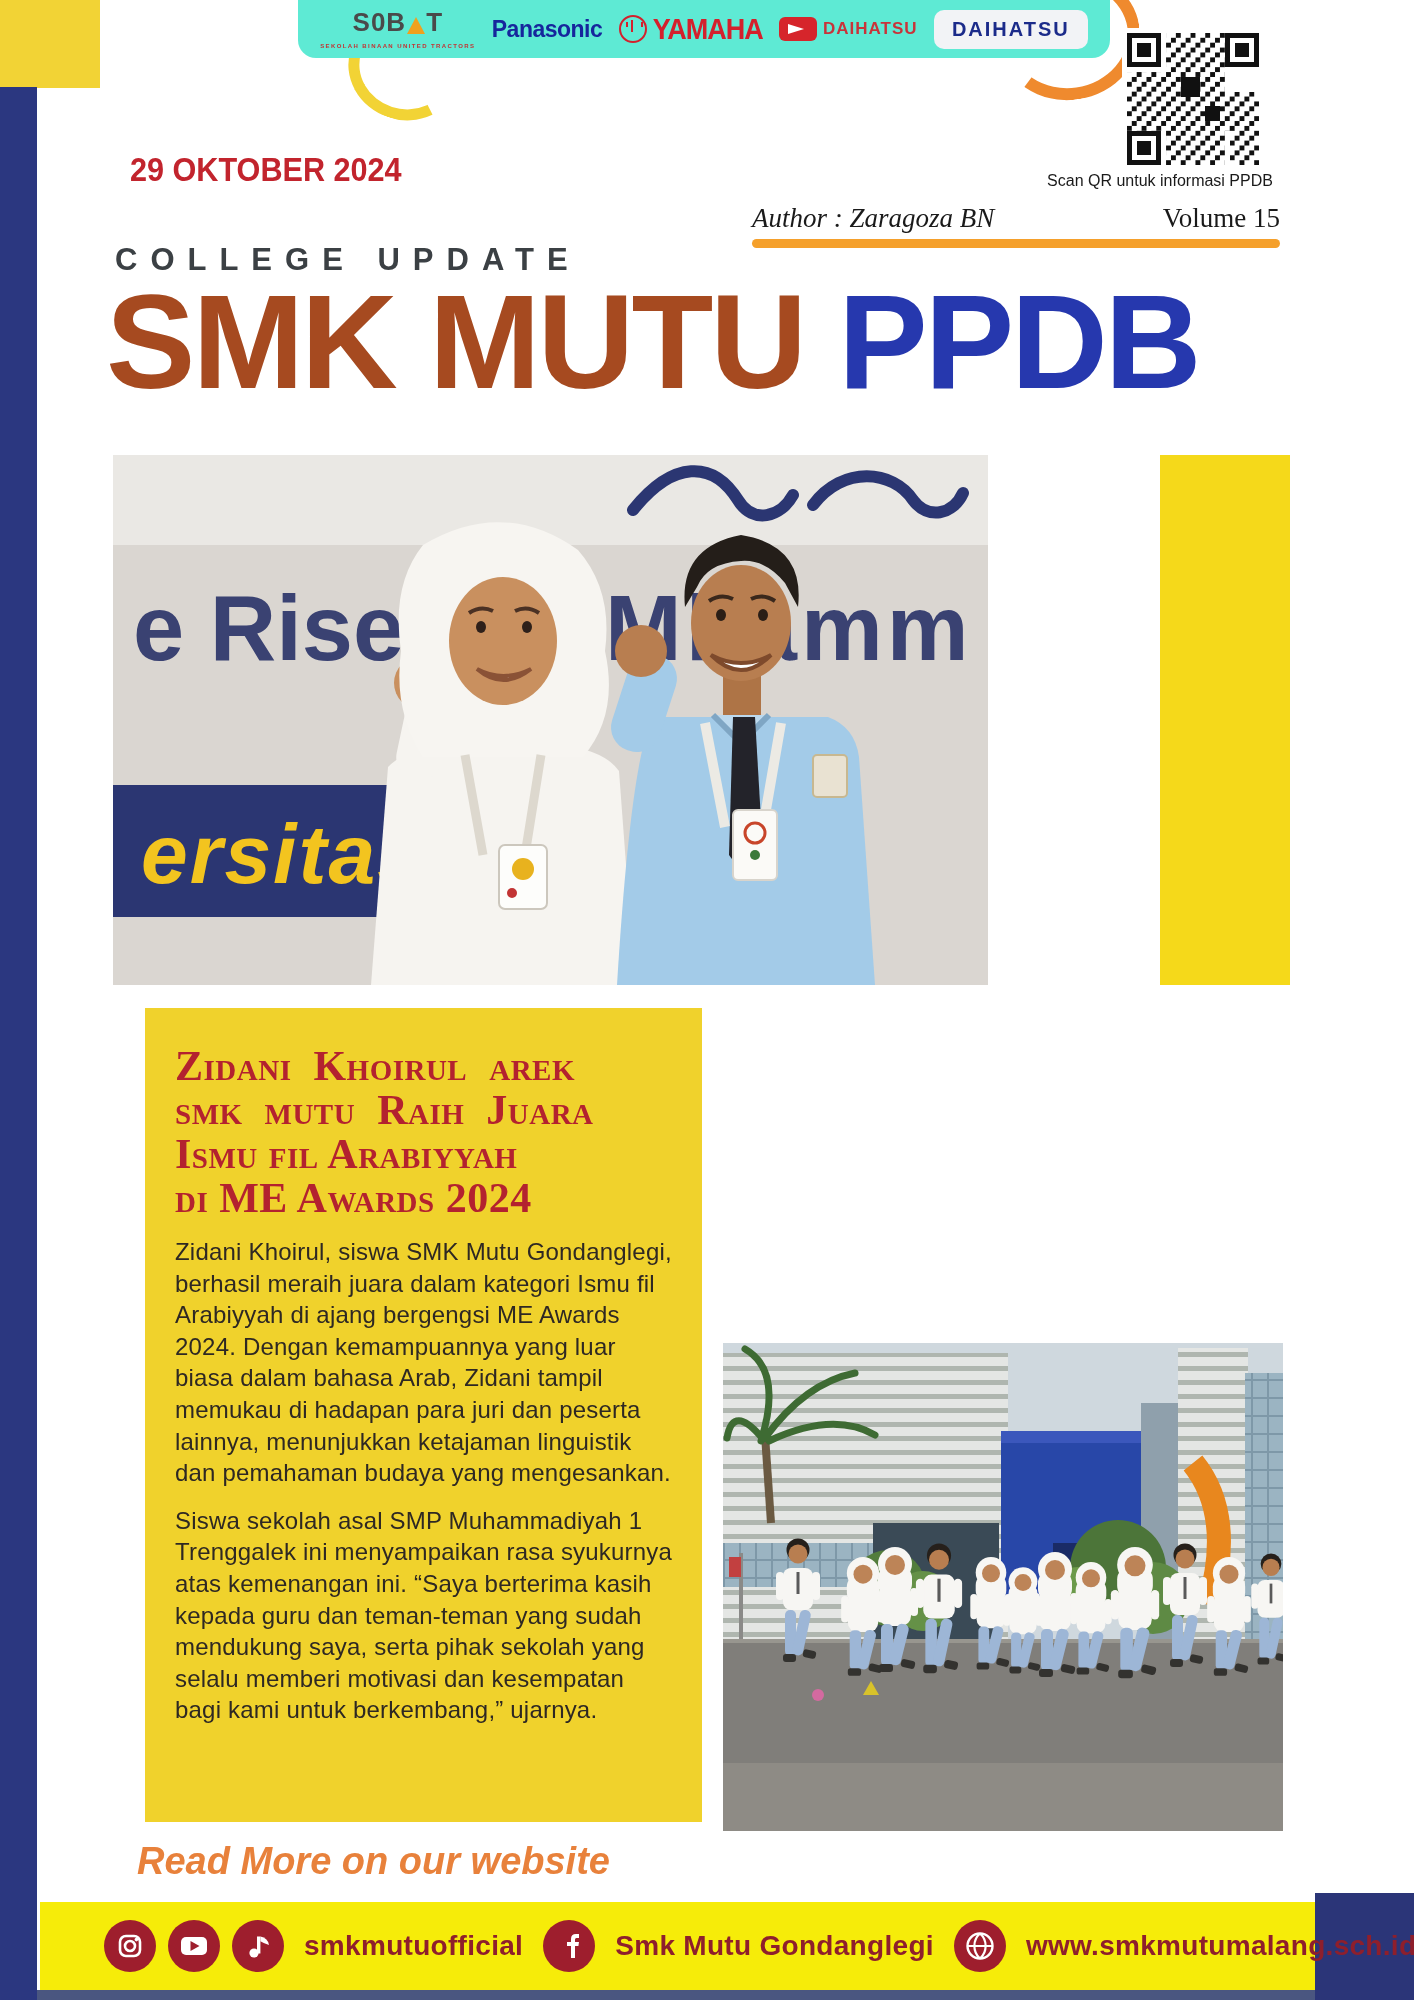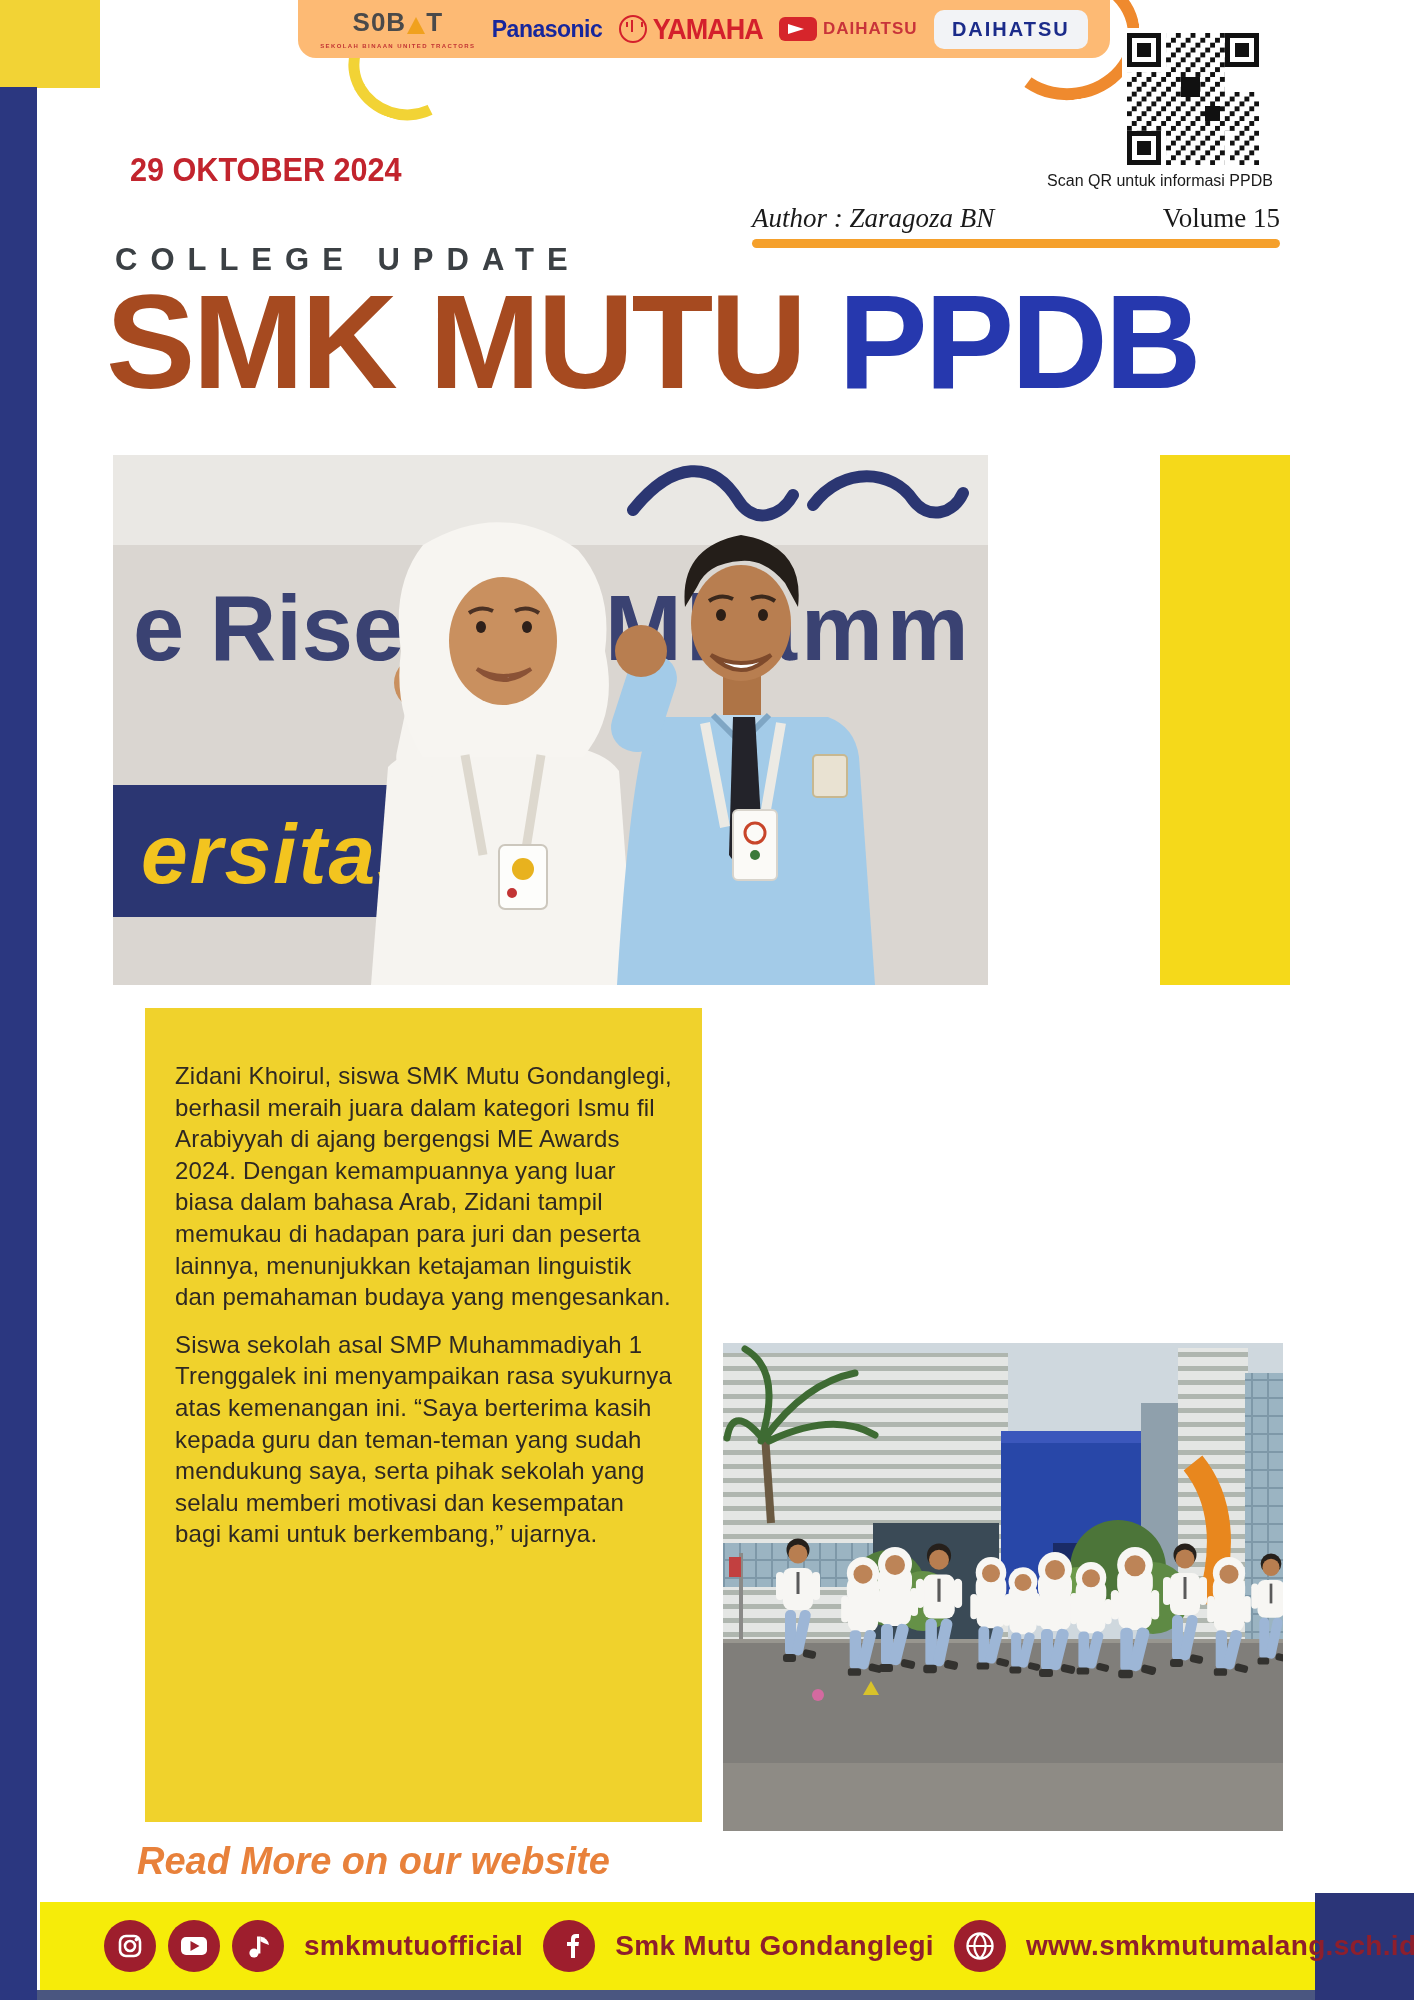--- a/index.html
+++ b/index.html
@@ -15,21 +15,21 @@
   .bottom-strip{left:37px;top:1990px;width:1278px;height:10px;background:#4A5680;}
   .footer-blue{left:1315px;top:1893px;width:99px;height:107px;background:#2B3578;}
 
   
   .swoosh-left{left:348px;top:14px;width:92px;height:84px;border:11px solid transparent;
     border-left:11px solid #F2D335;border-bottom:11px solid #F2D335;border-radius:50%;
     transform:rotate(18deg);}
   .swoosh-right{left:998px;top:-28px;width:118px;height:104px;border:12px solid transparent;
     border-right:12px solid #EF8A2E;border-bottom:12px solid #EF8A2E;border-radius:50%;
     transform:rotate(-8deg);}
-  .logo-band{left:298px;top:0;width:812px;height:58px;background:#fdba74;border-radius:0 0 18px 18px;
+  .logo-band{left:298px;top:0;width:812px;height:58px;background:#5eead4;border-radius:0 0 18px 18px;
     display:flex;align-items:center;justify-content:space-around;padding:0 14px;box-sizing:border-box;}
   .logo{display:flex;align-items:center;gap:6px;}
   .sobat-wrap{display:flex;flex-direction:column;align-items:center;line-height:1;}
   .sobat-main{display:flex;align-items:flex-end;font-weight:800;font-size:26px;color:#4A4A4A;letter-spacing:1px;}
   .sobat-tri{width:0;height:0;border-left:9px solid transparent;border-right:9px solid transparent;
     border-bottom:17px solid #F0A11E;margin:0 1px 1px 1px;}
   .sobat-sub{font-size:6px;color:#C23434;letter-spacing:1.4px;font-weight:700;margin-top:2px;}
   .logo-panasonic{font-weight:800;font-size:23px;color:#16269C;letter-spacing:-0.5px;}
   .yamaha-mark{width:24px;height:24px;border-radius:50%;border:2.5px solid #D4202C;position:relative;}
   .yamaha-mark:before{content:"";position:absolute;left:10px;top:3px;width:2.5px;height:12px;background:#D4202C;}
@@ -218,20 +218,24 @@
       <ellipse cx="650" cy="160" rx="5" ry="6" fill="#2A1E16"></ellipse>
       <path d="M596,146 Q608,138 620,144 M638,144 Q650,138 662,146" stroke="#3A281C" stroke-width="4" fill="none"></path>
       <path d="M598,200 Q628,230 658,200 Q628,216 598,200 Z" fill="#fff" stroke="#7E4A2C" stroke-width="4"></path>
       <rect x="700" y="300" width="34" height="42" rx="4" fill="#E9E2D2" stroke="#C8B890" stroke-width="2"></rect>
     </g>
   </svg>
 </div>
 <div class="abs side-yellow"></div>
 
 <div class="abs article-box">
+  <div class="headline">Zidani  Khoirul  arek
+smk  mutu  Raih  Juara
+Ismu fil Arabiyyah
+di ME Awards 2024</div>
   <p class="article-p">Zidani Khoirul, siswa SMK Mutu Gondanglegi, berhasil meraih juara dalam kategori Ismu fil Arabiyyah di ajang bergengsi ME Awards 2024. Dengan kemampuannya yang luar biasa dalam bahasa Arab, Zidani tampil memukau di hadapan para juri dan peserta lainnya, menunjukkan ketajaman linguistik dan pemahaman budaya yang mengesankan.</p>
   <p class="article-p">Siswa sekolah asal SMP Muhammadiyah 1 Trenggalek ini menyampaikan rasa syukurnya atas kemenangan ini. “Saya berterima kasih kepada guru dan teman-teman yang sudah mendukung saya, serta pihak sekolah yang selalu memberi motivasi dan kesempatan bagi kami untuk berkembang,” ujarnya.</p>
 </div>
 
 <div class="abs right-col">
 </div>
 
 <div class="abs photo2">
   <svg width="560" height="488" viewBox="0 0 560 488">
     <defs>

